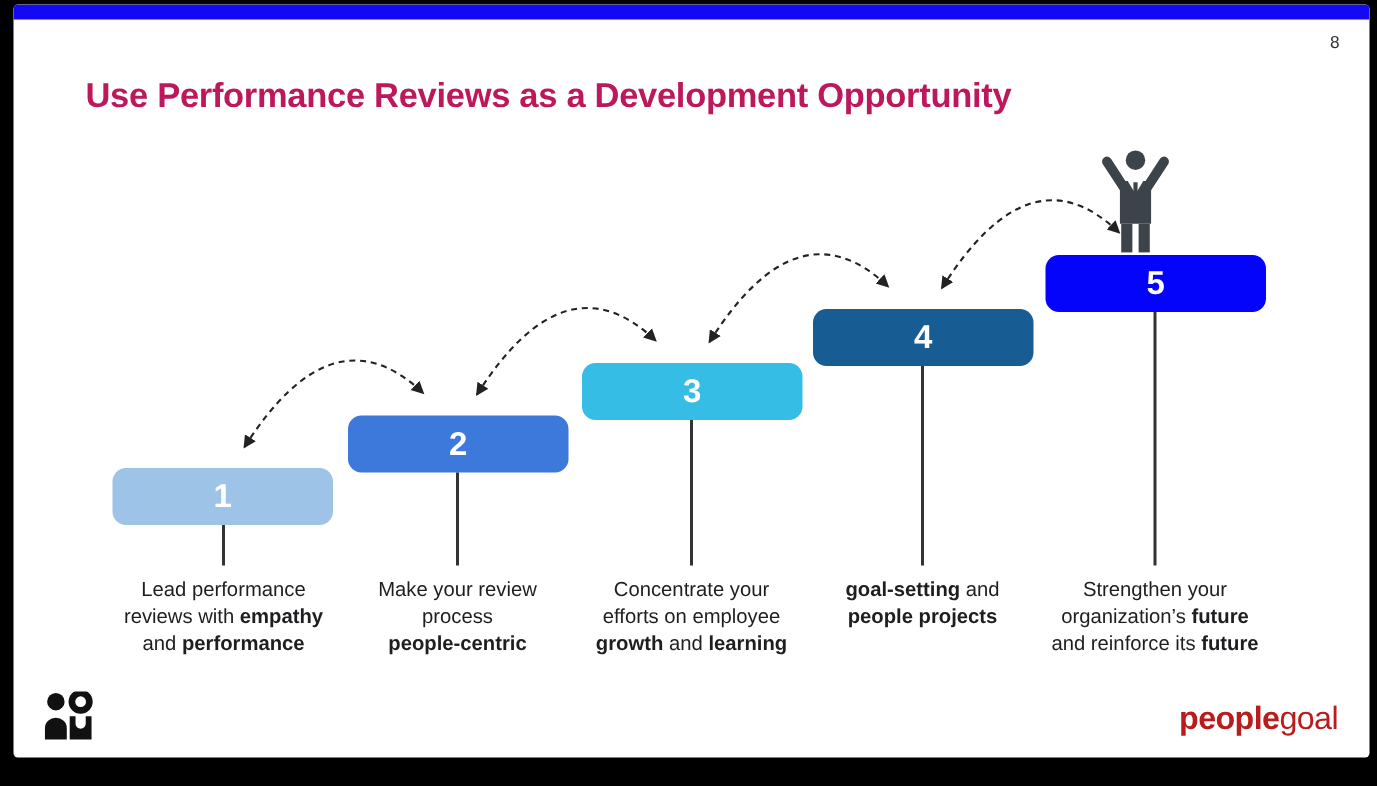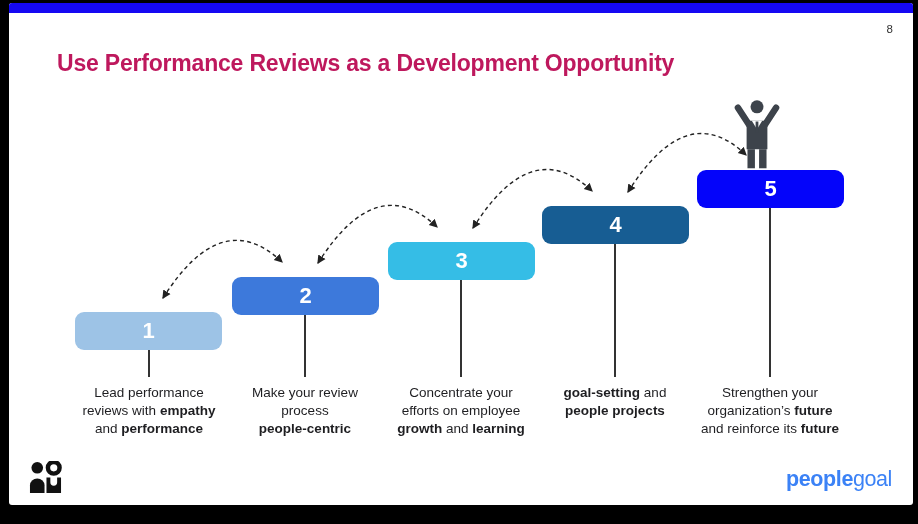--- a/index.html
+++ b/index.html
@@ -34,21 +34,21 @@
   .caption b { font-weight:700; }
   .cap-1 { left:55px;  width:170px; }
   .cap-2 { left:221px; width:150px; }
   .cap-3 { left:367px; width:170px; }
   .cap-4 { left:526px; width:160px; }
   .cap-5 { left:661px; width:200px; }
 
   .arcs { position:absolute; left:0; top:0; width:904px; height:502px; pointer-events:none; }
   .person { position:absolute; left:722px; top:96px; width:52px; height:71px; }
   .logo-mark { position:absolute; left:20px; top:458px; width:33px; height:33px; }
-  .brand { position:absolute; right:21px; top:464px; font-size:21.5px; color:#3b82f6;
+  .brand { position:absolute; right:21px; top:464px; font-size:21.5px; color:#b91c1c;
            letter-spacing:-0.4px; }
   .brand .b1 { font-weight:700; }
   .brand .b2 { font-weight:400; }
 </style>
 </head>
 <body>
 
 <div class="stage">
   <div class="slide">
 

